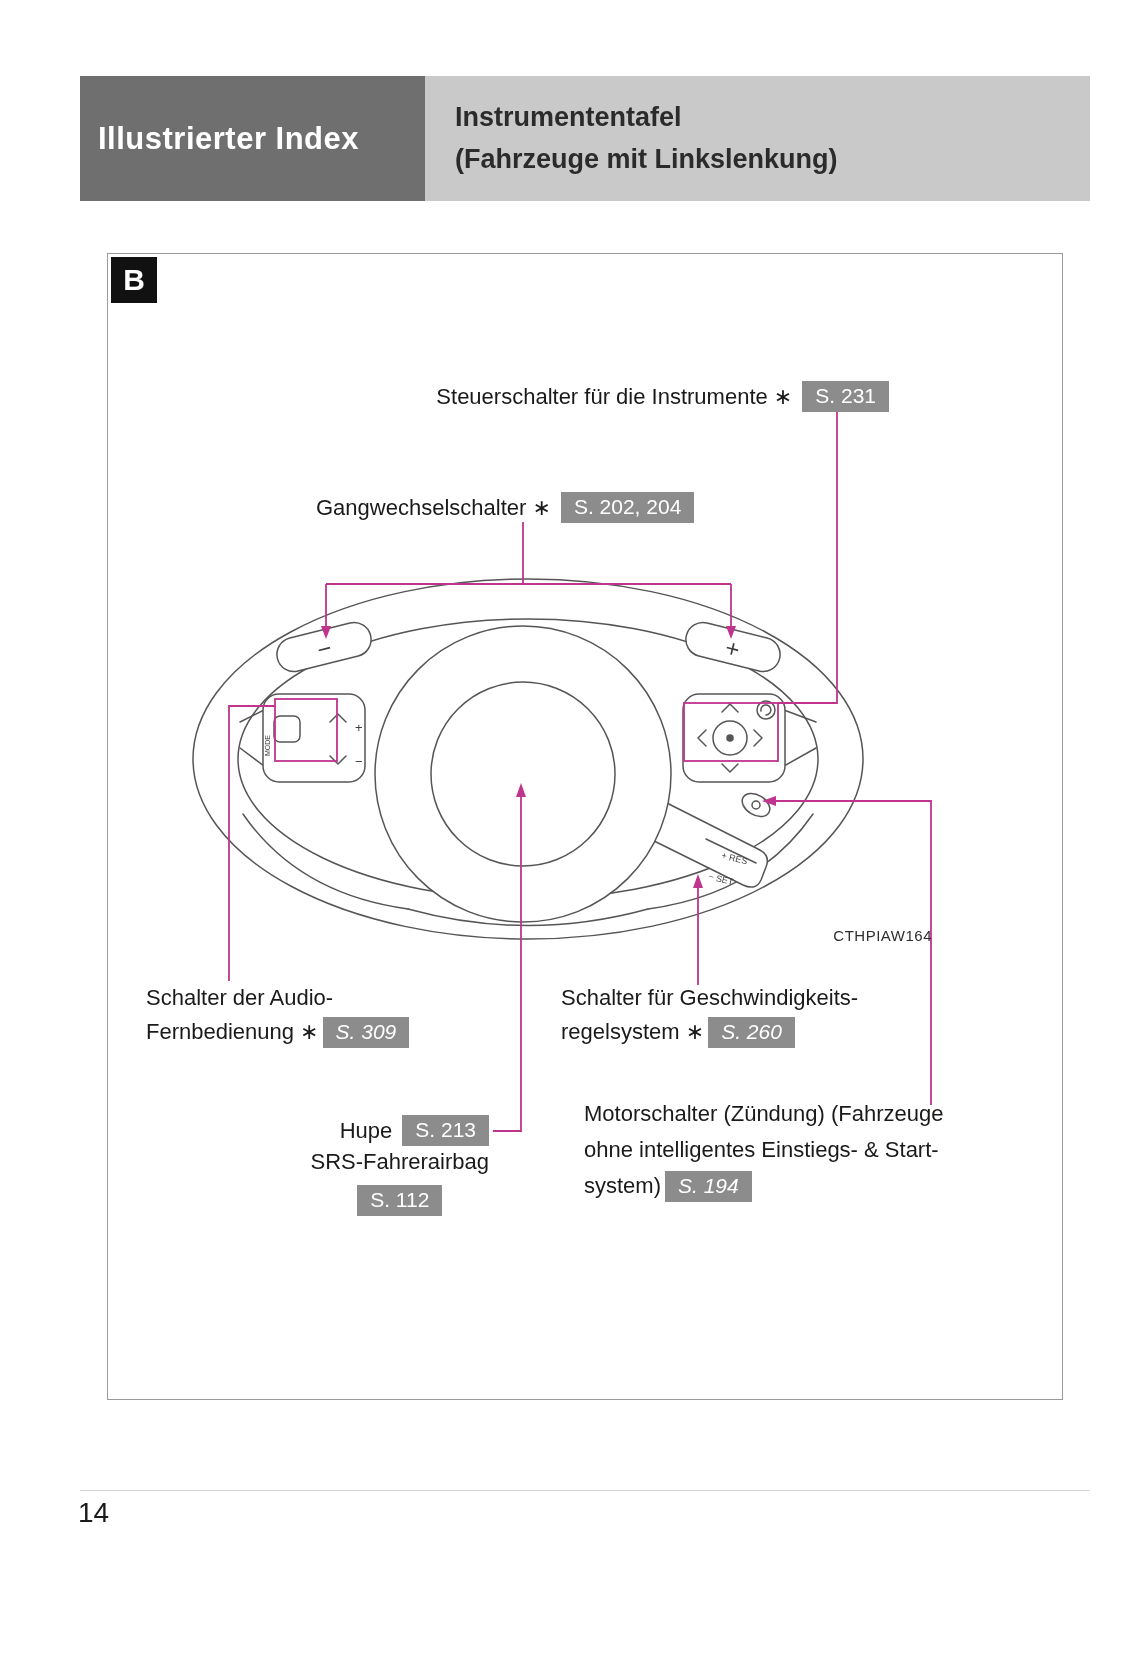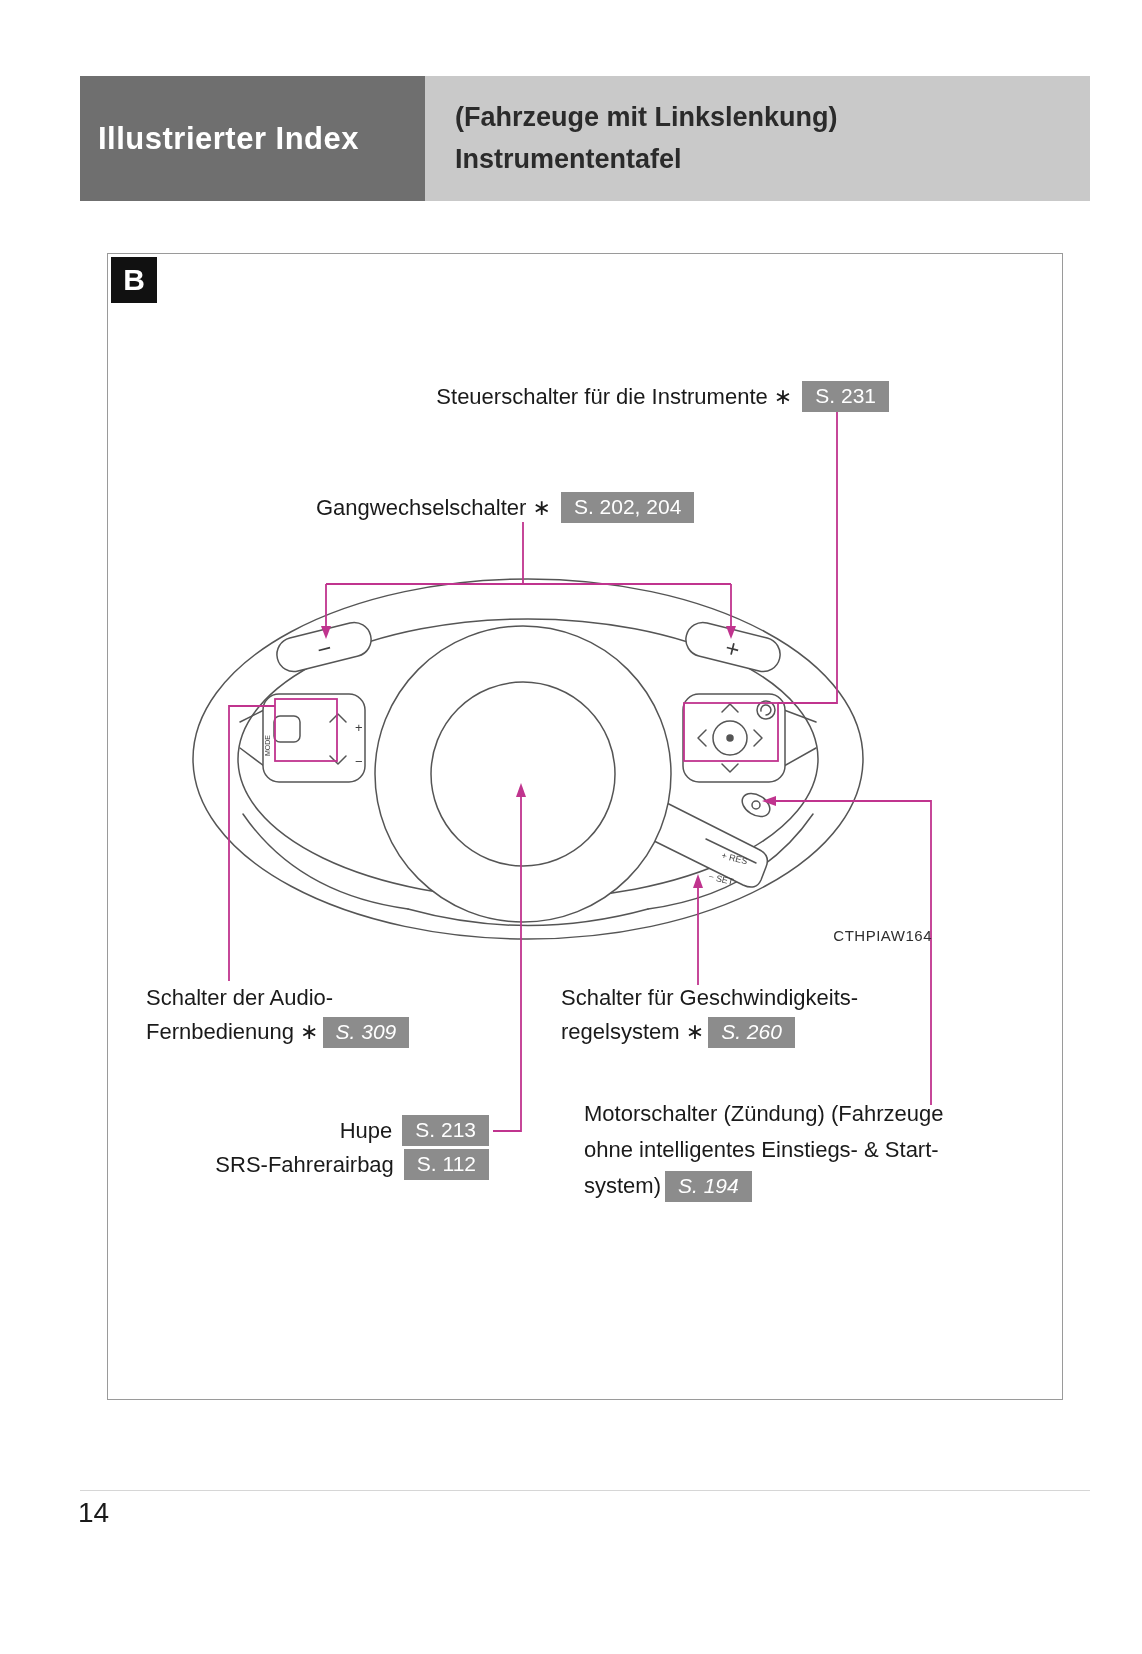--- a/index.html
+++ b/index.html
@@ -38,22 +38,22 @@
 </style>
 </head>
 <body>
 
 <div class="page">
 
   <div class="hdr-left">
     <span>Illustrierter Index</span>
   </div>
   <div class="hdr-right">
+    <div>Instrumententafel</div>
     <div>(Fahrzeuge mit Linkslenkung)</div>
-    <div>Instrumententafel</div>
   </div>
 
   <div class="figure-box">
 
     <div class="panel-letter">B</div>
 
     <svg class="diagram-svg" viewBox="0 0 956 1148">
 
       <g stroke="#555" stroke-width="1.5" fill="none" stroke-linecap="round" stroke-linejoin="round">
 
@@ -156,21 +156,21 @@
     <div class="label-block" style="left:453px; top:727px;">
       <div>Schalter für Geschwindigkeits-</div>
       <div><span>regelsystem ∗</span><span class="badge">S. 260</span></div>
     </div>
 
     <div class="callout-row" style="right:573px; top:861px;">
       <span>Hupe</span>
       <span class="badge">S. 213</span>
     </div>
 
-    <div class="callout-row" style="right:573px; top:895px;">
+    <div class="callout-row" style="right:573px; top:895px;flex-direction:column;">
       <span>SRS-Fahrerairbag</span>
       <span class="badge">S. 112</span>
     </div>
 
     <div class="label-block engine-block" style="left:476px; top:842px;">
       <div>Motorschalter (Zündung) (Fahrzeuge</div>
       <div>ohne intelligentes Einstiegs- &amp; Start-</div>
       <div><span>system)</span><span class="badge">S. 194</span></div>
     </div>
 

